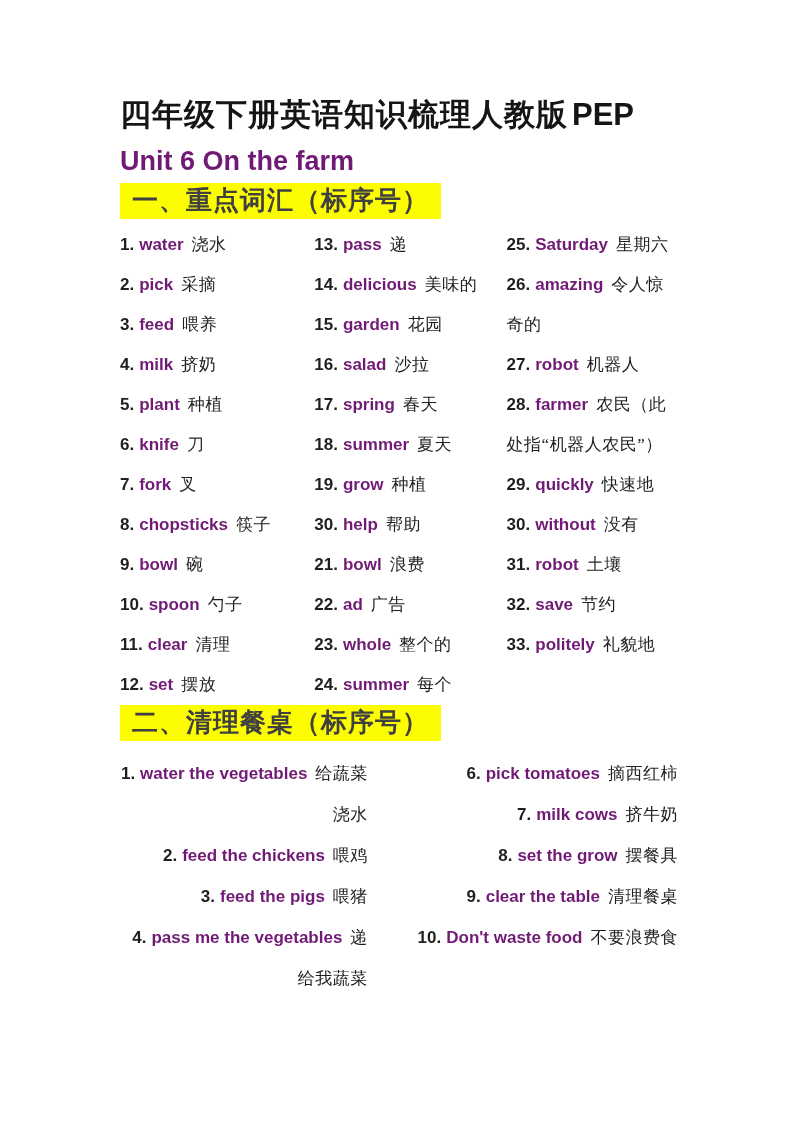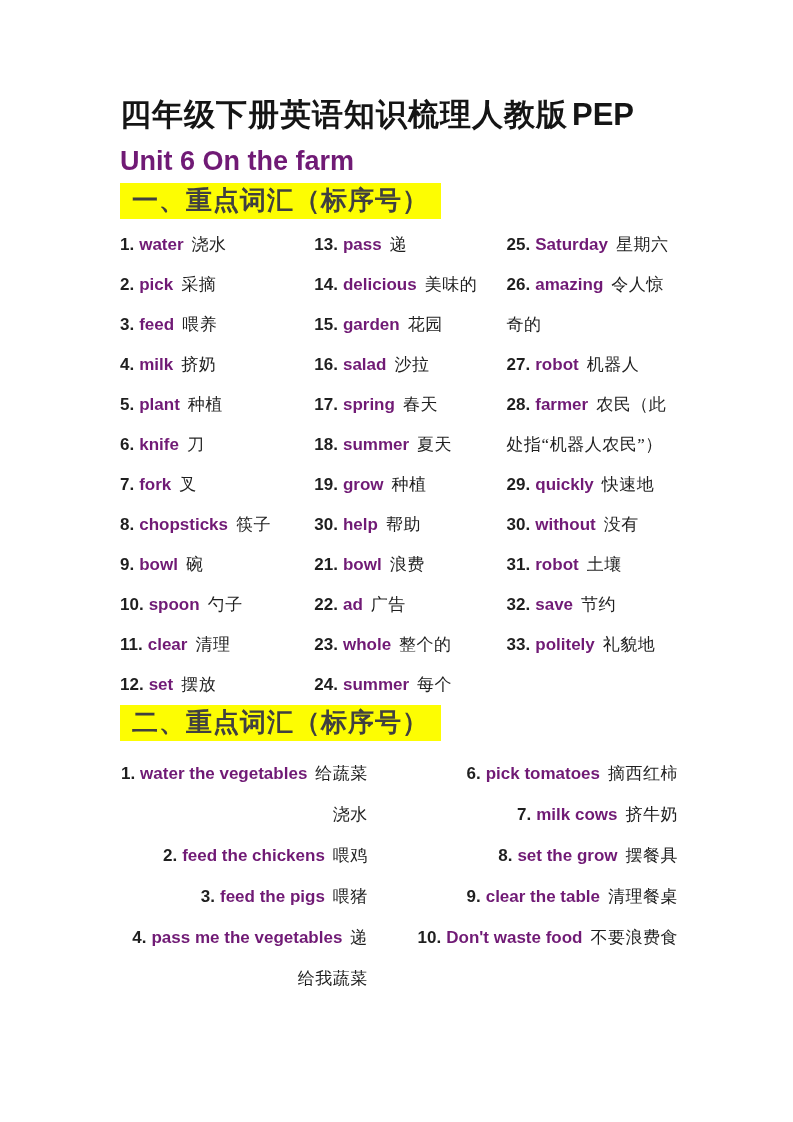--- a/index.html
+++ b/index.html
@@ -93,21 +93,21 @@
       <p class="vi"><span class="n">28.</span><span class="en">farmer</span><span class="zh">农民（此处指“机器人农民”）</span></p>
       <p class="vi"><span class="n">29.</span><span class="en">quickly</span><span class="zh">快速地</span></p>
       <p class="vi"><span class="n">30.</span><span class="en">without</span><span class="zh">没有</span></p>
       <p class="vi"><span class="n">31.</span><span class="en">robot</span><span class="zh">土壤</span></p>
       <p class="vi"><span class="n">32.</span><span class="en">save</span><span class="zh">节约</span></p>
       <p class="vi"><span class="n">33.</span><span class="en">politely</span><span class="zh">礼貌地</span></p>
     </div>
   </div>
 
   <div>
-    <div class="sec-heading">二、重点词汇（标序号）</div>
+    <div class="sec-heading">二、清理餐桌（标序号）</div>
   </div>
 
   <div class="phrase-grid">
     <div class="pcol-1">
       <p class="pi"><span class="n">1.</span><span class="en">water the vegetables</span><span class="zh">给蔬菜浇水</span></p>
       <p class="pi"><span class="n">2.</span><span class="en">feed the chickens</span><span class="zh">喂鸡</span></p>
       <p class="pi"><span class="n">3.</span><span class="en">feed the pigs</span><span class="zh">喂猪</span></p>
       <p class="pi"><span class="n">4.</span><span class="en">pass me the vegetables</span><span class="zh">递给我蔬菜</span></p>
     </div>
     <div class="pcol-2">

